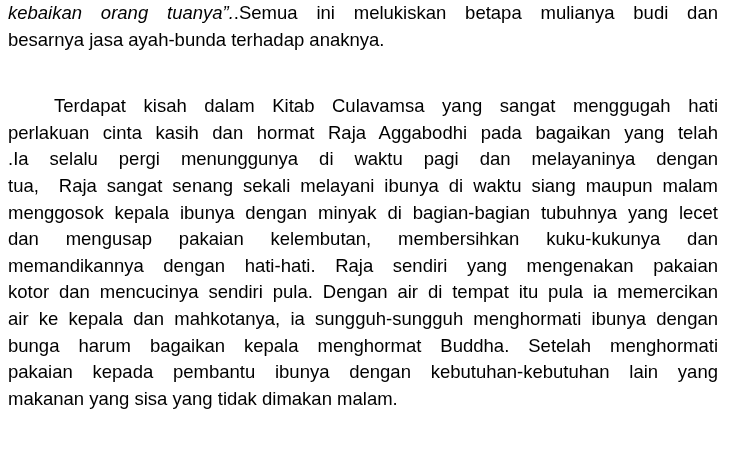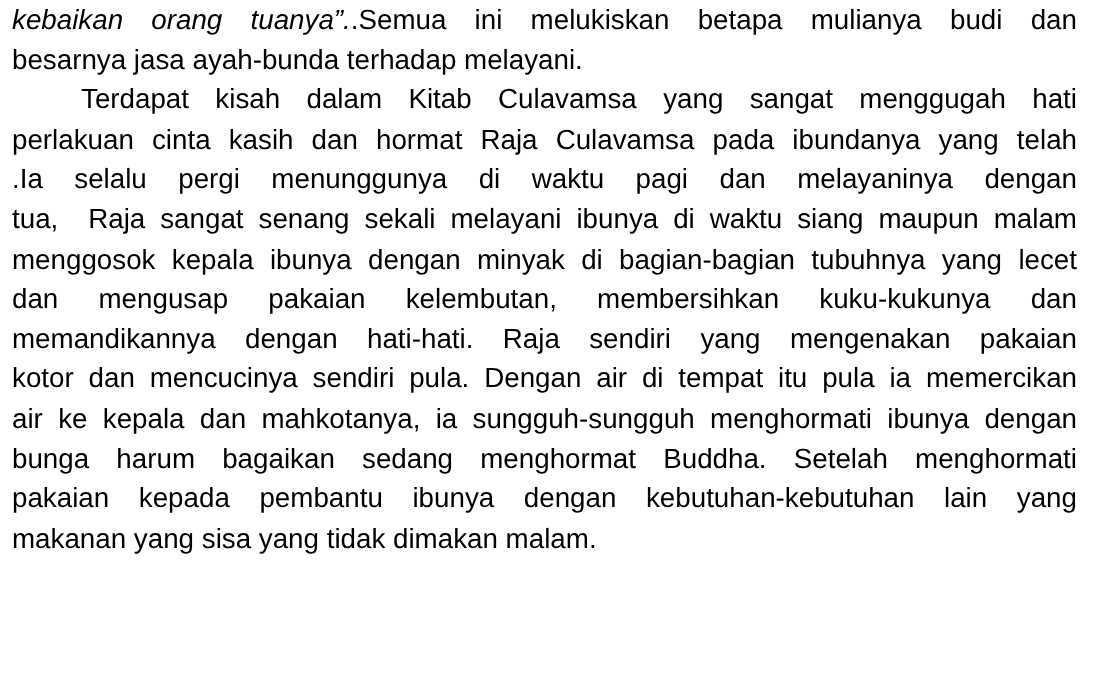--- a/index.html
+++ b/index.html
@@ -28,38 +28,39 @@
   }
   .line {
     width: 100%;
   }
   .line.just {
     text-align: justify;
     text-align-last: justify;
   }
   .line.indent {
     text-indent: 46px;
+    margin-top: 40px;
   }
   .seg-italic {
     font-style: italic;
   }
 </style>
 </head>
 <body>
 
 <div class="page">
   <div class="text-block">
       <div class="line just"><span class="seg-italic">kebaikan orang tuanya”.</span><span class="seg-normal">.Semua ini melukiskan betapa mulianya budi dan</span></div>
-      <div class="line"><span class="seg-normal">besarnya jasa ayah-bunda terhadap melayani.</span></div>
+      <div class="line"><span class="seg-normal">besarnya jasa ayah-bunda terhadap anaknya.</span></div>
       <div class="line just indent"><span class="seg-normal">Terdapat kisah dalam Kitab Culavamsa yang sangat menggugah hati</span></div>
-      <div class="line just"><span class="seg-normal">perlakuan cinta kasih dan hormat Raja Culavamsa pada ibundanya yang telah</span></div>
+      <div class="line just"><span class="seg-normal">perlakuan cinta kasih dan hormat Raja Aggabodhi pada bagaikan yang telah</span></div>
       <div class="line just"><span class="seg-normal">.Ia selalu pergi menunggunya di waktu pagi dan melayaninya dengan</span></div>
       <div class="line just"><span class="seg-normal">tua,&nbsp; Raja sangat senang sekali melayani ibunya di waktu siang maupun malam</span></div>
       <div class="line just"><span class="seg-normal">menggosok kepala ibunya dengan minyak di bagian-bagian tubuhnya yang lecet</span></div>
       <div class="line just"><span class="seg-normal">dan mengusap pakaian kelembutan, membersihkan kuku-kukunya dan</span></div>
       <div class="line just"><span class="seg-normal">memandikannya dengan hati-hati. Raja sendiri yang mengenakan pakaian</span></div>
       <div class="line just"><span class="seg-normal">kotor dan mencucinya sendiri pula. Dengan air di tempat itu pula ia memercikan</span></div>
       <div class="line just"><span class="seg-normal">air ke kepala dan mahkotanya, ia sungguh-sungguh menghormati ibunya dengan</span></div>
-      <div class="line just"><span class="seg-normal">bunga harum bagaikan sedang menghormat Buddha. Setelah menghormati</span></div>
+      <div class="line just"><span class="seg-normal">bunga harum bagaikan kepala menghormat Buddha. Setelah menghormati</span></div>
       <div class="line just"><span class="seg-normal">pakaian kepada pembantu ibunya dengan kebutuhan-kebutuhan lain yang</span></div>
       <div class="line"><span class="seg-normal">makanan yang sisa yang tidak dimakan malam.</span></div>
     </div>
 </div>
 
 </body></html>

